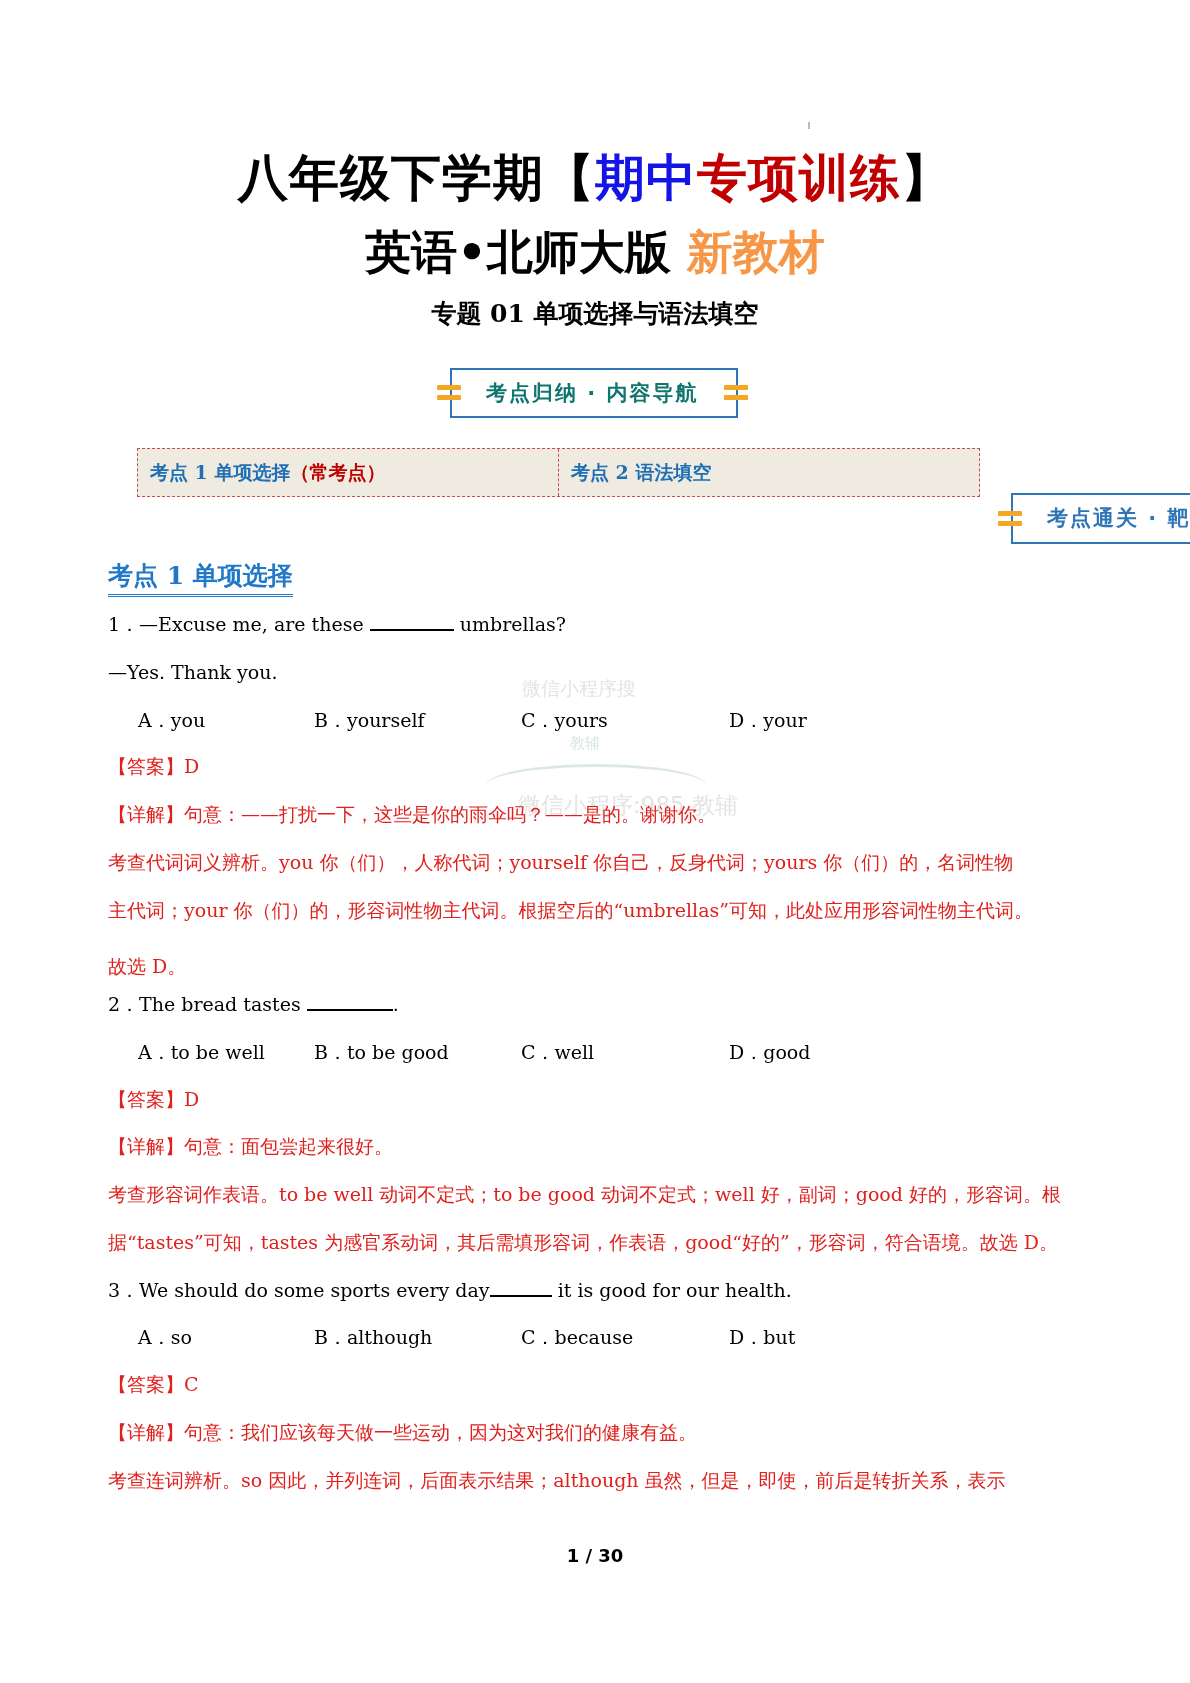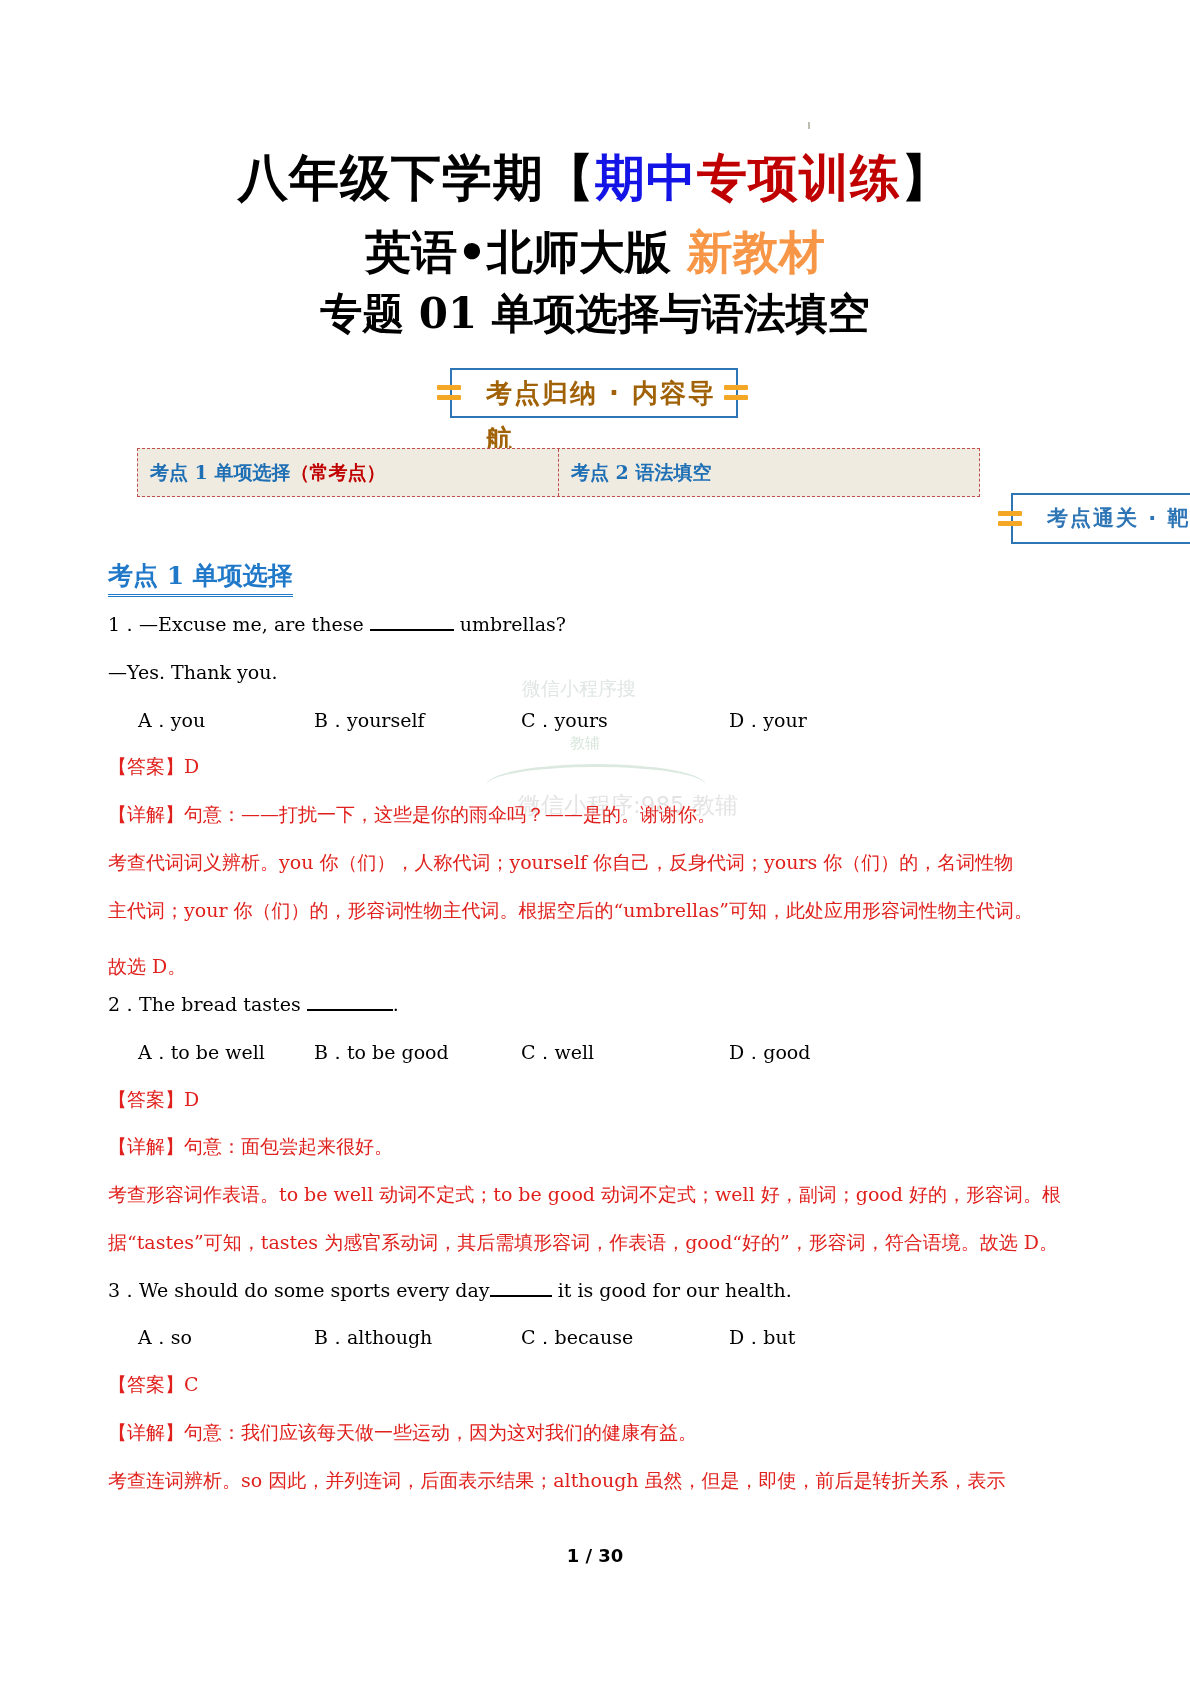--- a/index.html
+++ b/index.html
@@ -11,26 +11,26 @@
                 font-family:"DejaVu Sans","Liberation Sans",sans-serif; font-weight:bold;
                 font-size:50px; letter-spacing:1px; line-height:76px; }
   .title-main .blue { color:#1414e6; }
   .title-main .red { color:#c00000; }
   .title-sub { left:0; width:1190px; top:222px; text-align:center;
                font-family:"DejaVu Sans","Liberation Sans",sans-serif; font-weight:bold;
                font-size:46px; line-height:60px; }
   .title-sub .orange { color:#f79646; margin-left:16px; }
   .title-topic { left:0; width:1190px; top:291px; text-align:center;
                  font-family:"DejaVu Serif","Liberation Serif",serif; font-weight:bold;
-                 font-size:42px; line-height:46px; }
+                 font-size:25px; line-height:46px; }
   .nav-banner { left:450px; top:368px; width:288px; height:50px; border:2px solid #2e75b6;
                 border-left:2px solid #2e75b6; box-sizing:border-box; background:#fff; }
   .nav-banner .label { position:absolute; left:34px; top:0; line-height:46px;
                        font-family:"DejaVu Sans","Liberation Sans",sans-serif; font-weight:bold;
-                       color:#a16207; font-size:26px; letter-spacing:2px; }
+                       color:#0f766e; font-size:21px; letter-spacing:2px; }
   .eq-icon { width:24px; height:20px; }
   .eq-icon::before, .eq-icon::after { content:""; position:absolute; left:0; width:24px; height:5px;
                        background:#f4a724; border-radius:1px; }
   .eq-icon::before { top:2px; } .eq-icon::after { top:12px; }
   .topic-table { left:137px; top:448px; width:843px; height:49px; background:#efebe1;
                  border:1px dashed #c0504d; box-sizing:border-box; display:flex; }
   .topic-cell { height:100%; display:flex; align-items:center; padding-left:12px;
                 font-family:"DejaVu Serif","Liberation Serif",serif; font-weight:bold;
                 font-size:19px; color:#1f6fb5; box-sizing:border-box; }
   .topic-cell.first { width:421px; border-right:1px dashed #c0504d; }

